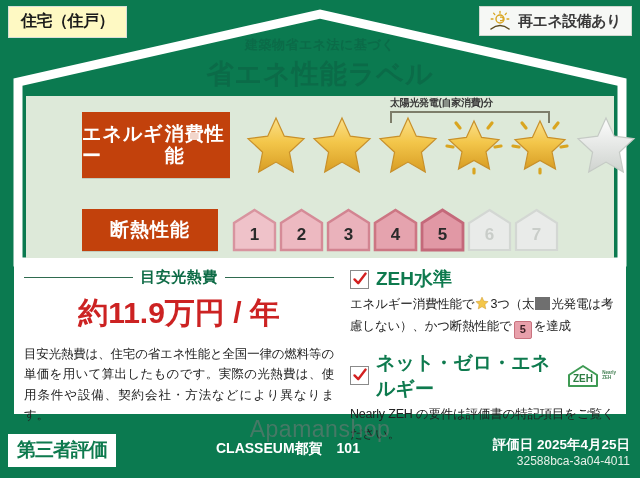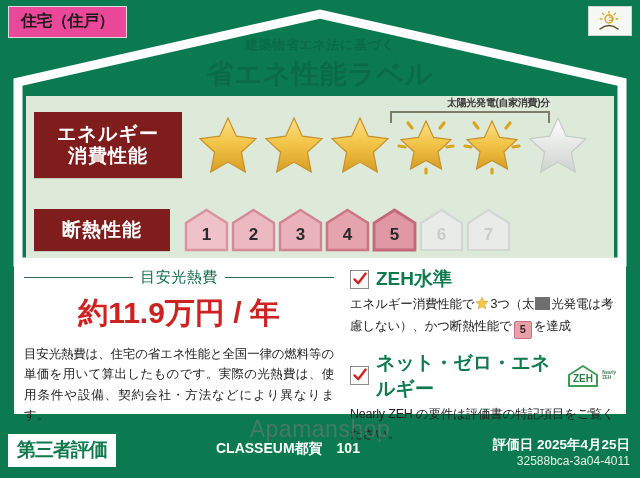--- a/index.html
+++ b/index.html
@@ -10,21 +10,21 @@
   }
   #label{
     position:relative;width:640px;height:478px;
     background:#0b7a50;
     overflow:hidden;
   }
 
   
   .cat-tag{
     position:absolute;left:8px;top:6px;
-    background:#ec4899;border:1px solid #d8ded8;
+    background:#fef9c3;border:1px solid #d8ded8;
     padding:4px 12px 5px 12px;
     font-size:16px;font-weight:bold;color:#1a1a1a;
     letter-spacing:-0.5px;
     z-index:12;
   }
 
   
   .re-badge{
     position:absolute;right:8px;top:6px;
     background:#f6f8f5;border:1px solid #cfd8cf;
@@ -50,37 +50,38 @@
   .title-wrap{
     position:absolute;left:0;top:36px;width:640px;text-align:center;z-index:6;
     pointer-events:none;
   }
   .title-sub{font-size:13px;font-weight:bold;color:#0b6b48;letter-spacing:0.5px;}
   .title-main{font-size:27px;font-weight:bold;color:#0b6b48;letter-spacing:1px;margin-top:2px;}
 
   
   .row{position:absolute;z-index:6;display:flex;align-items:center;}
   .row-label{
-    background:#7f1d1d;color:#ffffff;
+    background:#c2410c;color:#ffffff;
     font-size:19px;font-weight:bold;letter-spacing:1px;
-    display:flex;flex-direction:column;justify-content:center;align-items:center;
+    display:flex;flex-direction:row;justify-content:center;align-items:center;
     line-height:1.18;
     box-shadow:0 1px 0 rgba(0,0,0,.12);
+    margin-left:48px;
   }
 
   
   #energy-row{left:34px;top:112px;}
   #energy-row .row-label{width:148px;height:66px;}
   .stars{display:flex;align-items:center;margin-left:14px;gap:2px;}
   .star-cell{position:relative;width:64px;height:64px;}
   .star-cell svg{display:block;width:64px;height:64px;}
 
   
   .solar-note{
-    position:absolute;left:390px;top:96px;width:160px;z-index:8;text-align:right;
+    position:absolute;left:390px;top:96px;width:160px;z-index:8;text-align:left;
   }
   .solar-note .t{font-size:10px;font-weight:bold;color:#3a3a3a;letter-spacing:-0.3px;white-space:nowrap;}
   .solar-bracket{
     margin-top:1px;height:10px;border:2px solid #7d7d6a;border-bottom:none;
   }
 
   
   #insul-row{left:34px;top:208px;}
   #insul-row .row-label{width:136px;height:42px;}
   .houses{display:flex;align-items:flex-end;margin-left:14px;gap:2px;}
@@ -96,21 +97,21 @@
   
   .content{
     position:absolute;left:14px;top:258px;width:612px;height:156px;
     background:#ffffff;z-index:6;display:flex;
   }
   .col-left{width:330px;padding:8px 10px 0 10px;box-sizing:border-box;}
   .col-right{flex:1;padding:8px 10px 0 6px;box-sizing:border-box;border-left:0;}
 
   .cost-head{display:flex;align-items:center;justify-content:center;gap:7px;margin-top:2px;}
   .cost-head .ln{flex:1;height:1px;background:#2f6b4f;}
-  .cost-head .t{font-size:15px;font-weight:normal;color:#0e6b46;letter-spacing:0.5px;white-space:nowrap;}
+  .cost-head .t{font-size:15px;font-weight:bold;color:#0e6b46;letter-spacing:0.5px;white-space:nowrap;}
   .cost-value{
     text-align:center;margin-top:6px;
     font-size:30px;font-weight:bold;color:#cc2222;letter-spacing:0px;
   }
   .cost-desc{
     margin-top:10px;font-size:12.5px;color:#222;line-height:1.62;
     text-align:justify;letter-spacing:-0.2px;
   }
 
   
@@ -183,20 +184,21 @@
       <path d="M12 7.2 h1.6 a1.7 1.7 0 0 1 0 3.4 h-1.6" fill="none" stroke="#d9a520" stroke-width="1.3"></path>
       <g stroke="#d9a520" stroke-width="1.3" stroke-linecap="round">
         <line x1="12" y1="1.5" x2="12" y2="3.3"></line>
         <line x1="5.6" y1="3.2" x2="6.8" y2="4.6"></line>
         <line x1="18.4" y1="3.2" x2="17.2" y2="4.6"></line>
         <line x1="3.2" y1="9" x2="5" y2="9"></line>
         <line x1="20.8" y1="9" x2="19" y2="9"></line>
       </g>
       <path d="M3 19 q9 -7 18 0" fill="none" stroke="#5a4a1e" stroke-width="1.5" stroke-linecap="round"></path>
     </svg>
+    <span class="txt">再エネ設備あり</span>
   </div>
 
   <div class="inner-panel"></div>
 
   <div class="title-wrap">
     <div class="title-sub">建築物省エネ法に基づく</div>
     <div class="title-main">省エネ性能ラベル</div>
   </div>
 
   <div class="solar-note">

